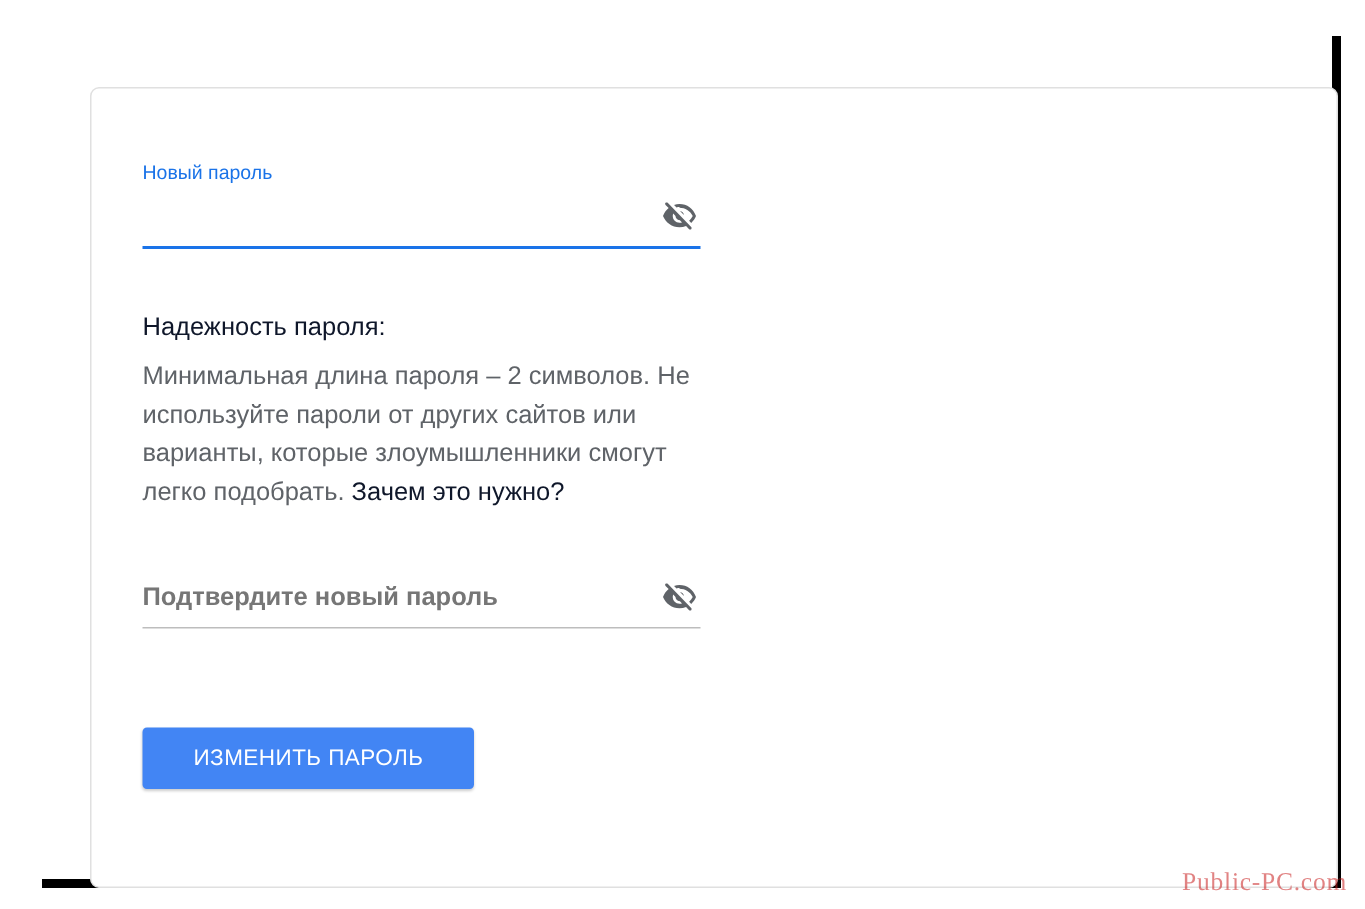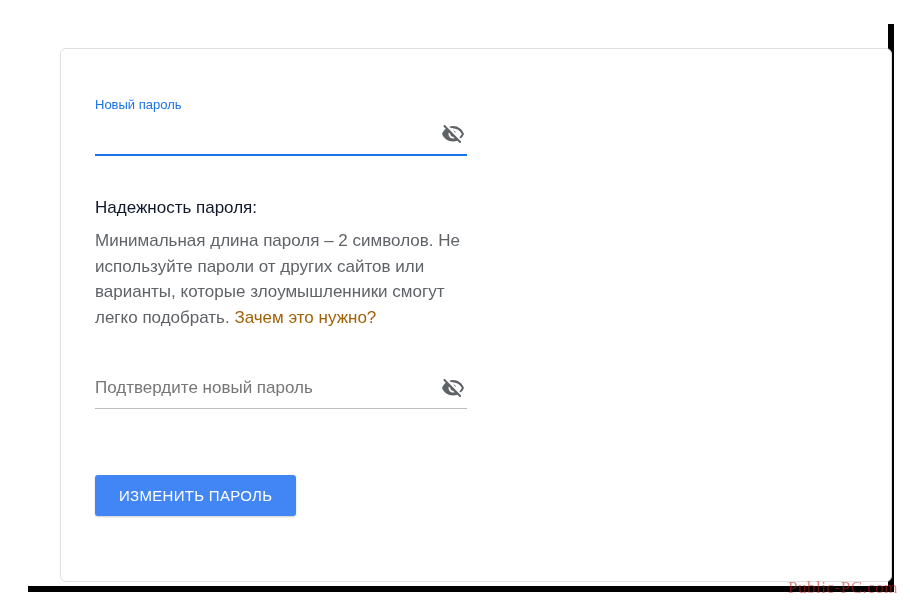--- a/index.html
+++ b/index.html
@@ -18,21 +18,21 @@
       position: absolute;
       top: 18px;
       left: 22px;
       width: 866px;
       height: 568px;
       background: #fff;
       box-shadow: 6px 6px 0 0 #000;
     }
     .card {
       position: absolute;
-      top: 30px;
+      top: 40px;
       left: 38px;
       width: 832px;
       height: 534px;
       border: 1px solid #e0e0e0;
       border-radius: 6px;
       background: #fff;
       padding: 48px 34px 34px 34px;
     }
     .field-group {
       position: relative;
@@ -50,20 +50,21 @@
       align-items: center;
     }
     .text-input {
       width: 100%;
       border: none;
       outline: none;
       font-size: 17px;
       color: #202124;
       padding: 6px 36px 10px 0;
       background: transparent;
+      font-weight: bold;
     }
     .text-input::placeholder {
       color: #767676;
     }
     .underline-active {
       border-bottom: 2px solid #1a73e8;
     }
     .underline-inactive {
       border-bottom: 1px solid #bdbdbd;
     }
@@ -85,39 +86,39 @@
       font-size: 17px;
       color: #0f172a;
       margin-bottom: 10px;
     }
     .strength-text {
       font-size: 17px;
       color: #5f6368;
       line-height: 1.5;
     }
     .why-link {
-      color: #a16207;
+      color: #0f172a;
       text-decoration: none;
       cursor: pointer;
     }
     .confirm-group {
       margin-top: 42px;
       width: 372px;
       position: relative;
     }
     .submit-btn {
       margin-top: 66px;
       background: #4285f4;
       color: #fff;
       border: none;
       border-radius: 3px;
       font-size: 15px;
       font-weight: 500;
       letter-spacing: 0.3px;
-      padding: 12px 24px;
+      padding: 12px 34px;
       cursor: pointer;
       box-shadow: 0 1px 2px rgba(0,0,0,0.2);
     }
     .watermark {
       position: absolute;
       right: 12px;
       bottom: 8px;
       font-size: 17px;
       color: rgba(200, 30, 30, 0.55);
       font-family: Liberation Serif, serif;

